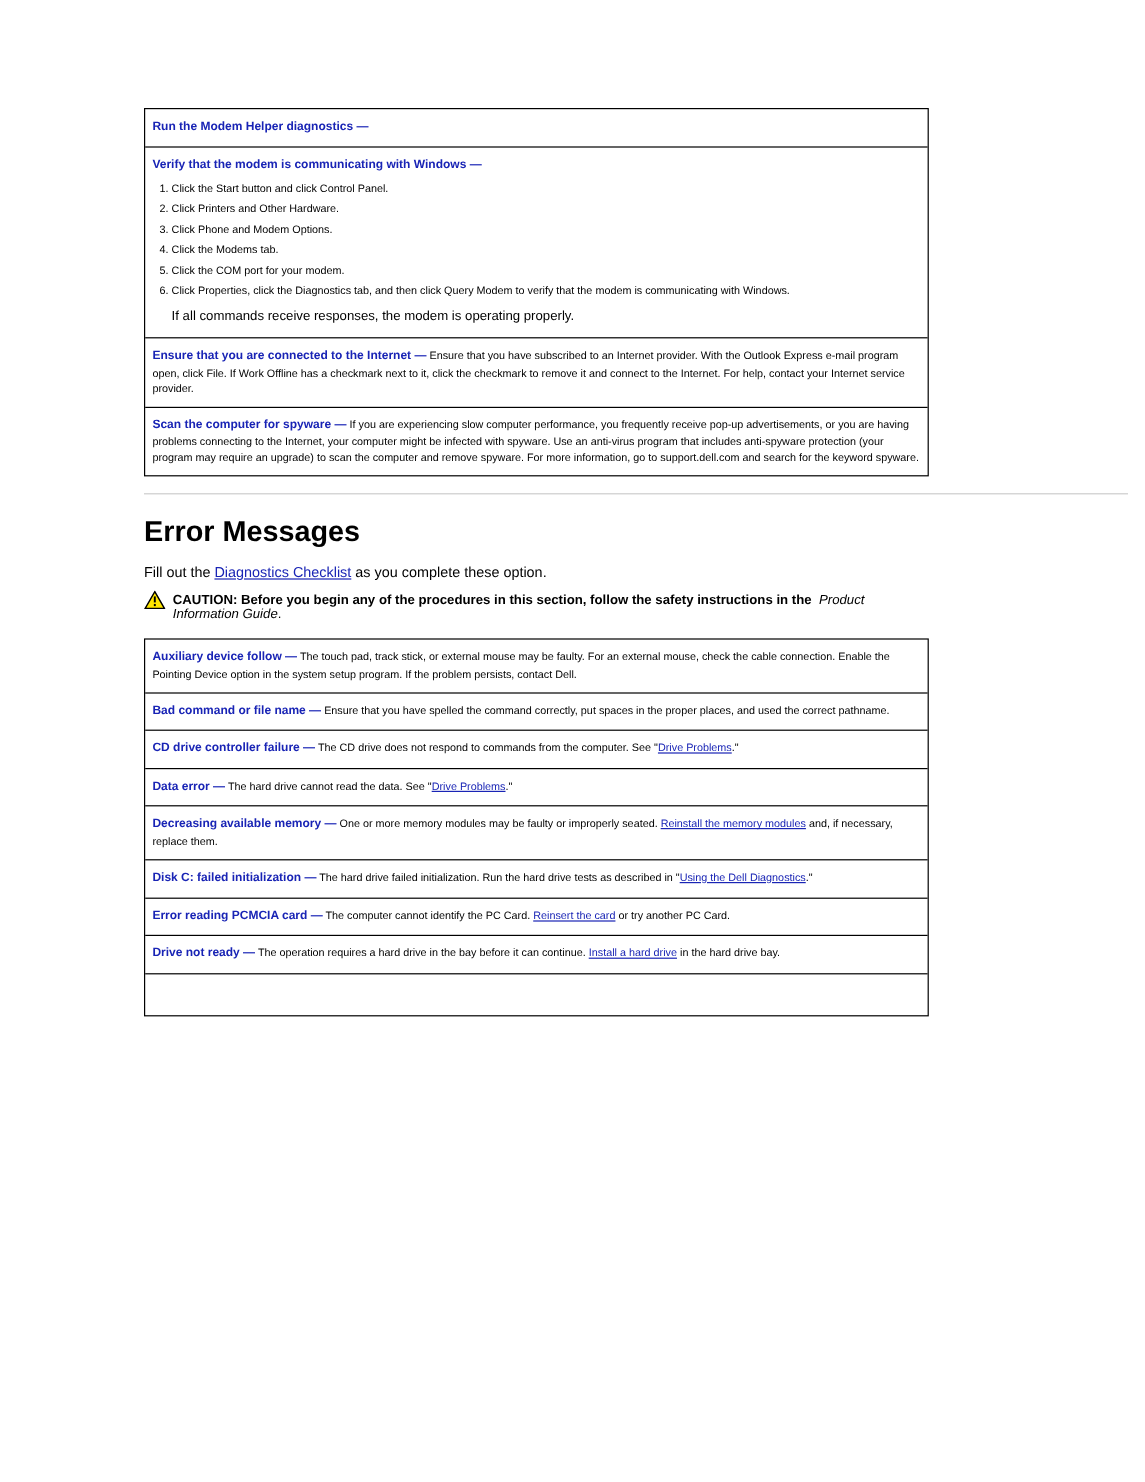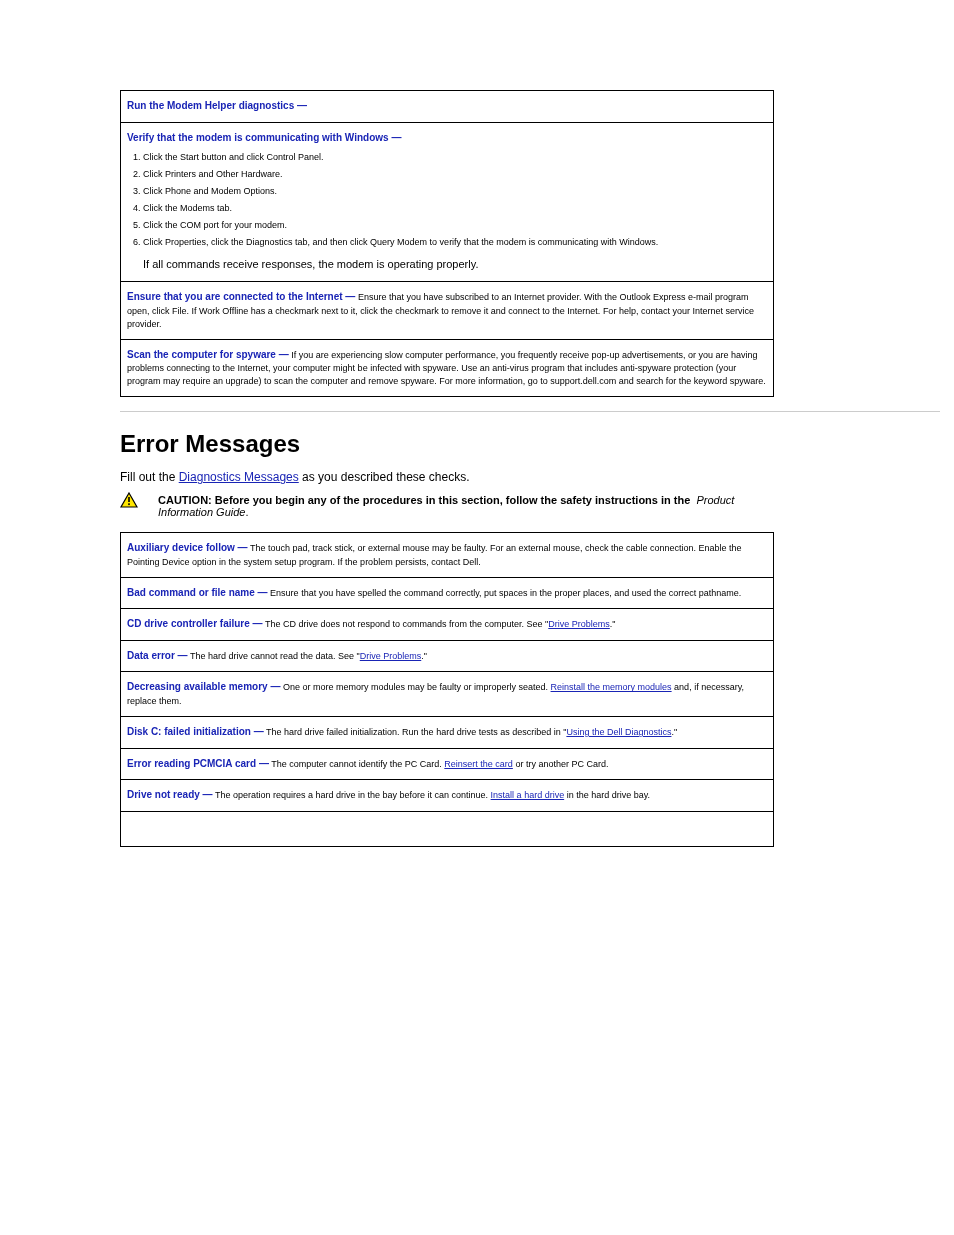--- a/index.html
+++ b/index.html
@@ -58,21 +58,21 @@
     font-size: 12px;
     margin-bottom: 6px;
   }
   a.link, .link {
     color: #1924b5;
     text-decoration: underline;
   }
   .caution-row {
     display: flex;
     align-items: flex-start;
-    gap: 20px;
+    gap: 6px;
     font-size: 11px;
     margin: 8px 0 14px 0;
   }
   .caution-icon svg { display:block; }
   .caution-text { padding-top: 2px; }
   .small { font-size:9px; }
   .i { font-style: italic; }
 </style>
 </head>
 <body>
@@ -109,22 +109,22 @@
     </div>
 
   </div>
 
   <hr class="sep">
 
   <h2 class="section">Error Messages</h2>
 
   <div class="crumb">
     <span>Fill out the</span>
-    <a class="link" href="#">Diagnostics Messages</a>
-    <span>as you described these checks.</span>
+    <a class="link" href="#">Diagnostics Checklist</a>
+    <span>as you complete these option.</span>
   </div>
 
   <div class="caution-row">
     <span class="caution-icon">
       <svg width="18" height="16" viewBox="0 0 18 16">
         <polygon points="9,1 17,15 1,15" fill="#ffe600" stroke="#000" stroke-width="1.2"></polygon>
         <rect x="8.2" y="5" width="1.6" height="5" fill="#000"></rect>
         <rect x="8.2" y="11.3" width="1.6" height="1.8" fill="#000"></rect>
       </svg>
     </span>

